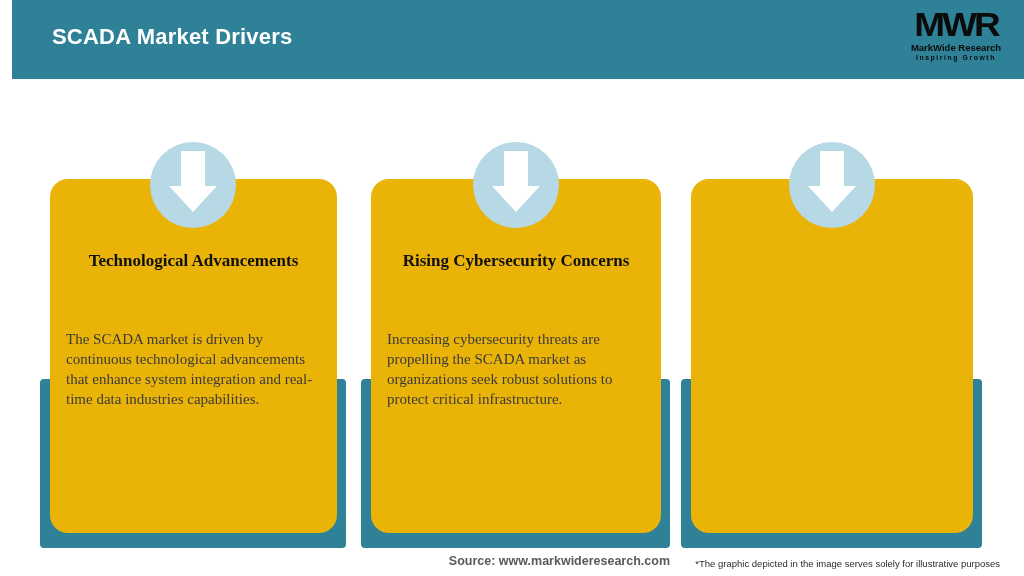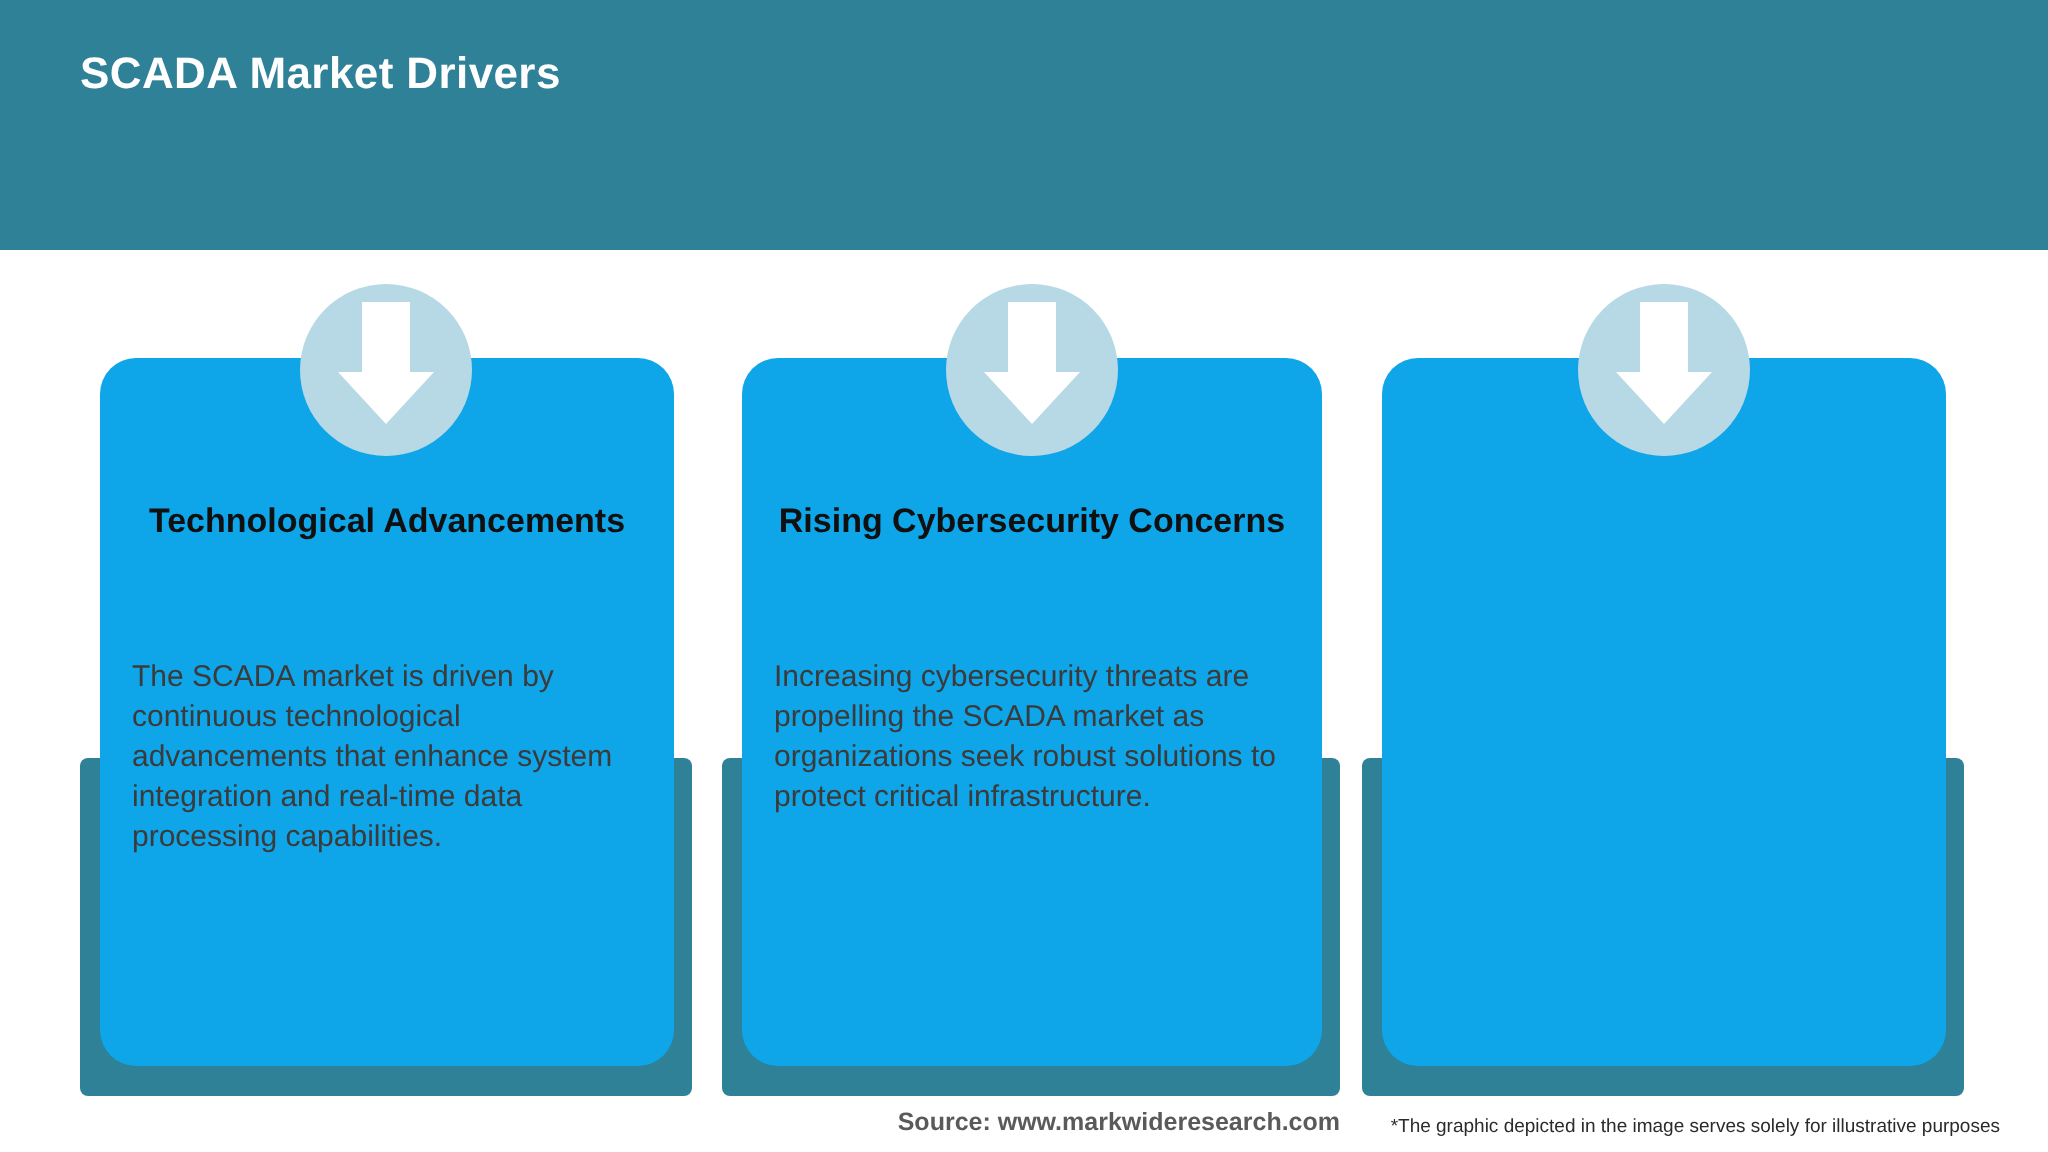--- a/index.html
+++ b/index.html
@@ -8,22 +8,22 @@
     width: 1024px;
     height: 576px;
     background: #ffffff;
     overflow: hidden;
     font-family: "Liberation Sans", sans-serif;
   }
 
   
   .header {
     position: absolute;
-    top: 0; left: 0; right: 0;
-    height: 125px;
+    top: 0; left: 12px; right: 0;
+    height: 79px;
     background: #2e8197;
   }
   .header-title {
     position: absolute;
     left: 40px;
     top: 24px;
     margin: 0;
     color: #ffffff;
     font-size: 22px;
     font-weight: 700;
@@ -71,23 +71,24 @@
     top: 238px; bottom: 0;
     background: #2e8197;
     border-radius: 4px;
     z-index: 1;
   }
   .card {
     position: absolute;
     left: 10px; right: 9px;
     top: 38px;
     height: 354px;
-    background: #0ea5e9;
+    background: #eab308;
     border-radius: 18px;
     z-index: 2;
+    font-family: Liberation Serif, serif;
   }
   .card-title {
     margin: 72px 8px 0;
     text-align: center;
     font-size: 17px;
     font-weight: 700;
     color: #101010;
   }
   .card-desc {
     position: absolute;
@@ -133,27 +134,32 @@
     color: #2b2b2b;
   }
 </style>
 </head>
 <body>
 
 <div class="canvas">
 
   <div class="header">
     <h1 class="header-title">SCADA Market Drivers</h1>
+    <div class="logo">
+      <div class="logo-acronym">MWR</div>
+      <div class="logo-company">MarkWide Research</div>
+      <div class="logo-tagline">Inspiring Growth</div>
+    </div>
   </div>
 
   <section class="column col-1">
     <div class="backdrop"></div>
     <div class="card">
       <h2 class="card-title">Technological Advancements</h2>
-      <p class="card-desc">The SCADA market is driven by continuous technological advancements that enhance system integration and real-time data processing capabilities.</p>
+      <p class="card-desc">The SCADA market is driven by continuous technological advancements that enhance system integration and real-time data industries capabilities.</p>
     </div>
     <div class="circle">
       <svg width="86" height="86" viewBox="0 0 86 86" aria-hidden="true">
         <path d="M31 9 H55 V44 H67 L43 70 L19 44 H31 Z" fill="#ffffff"></path>
       </svg>
     </div>
   </section>
 
   <section class="column col-2">
     <div class="backdrop"></div>

